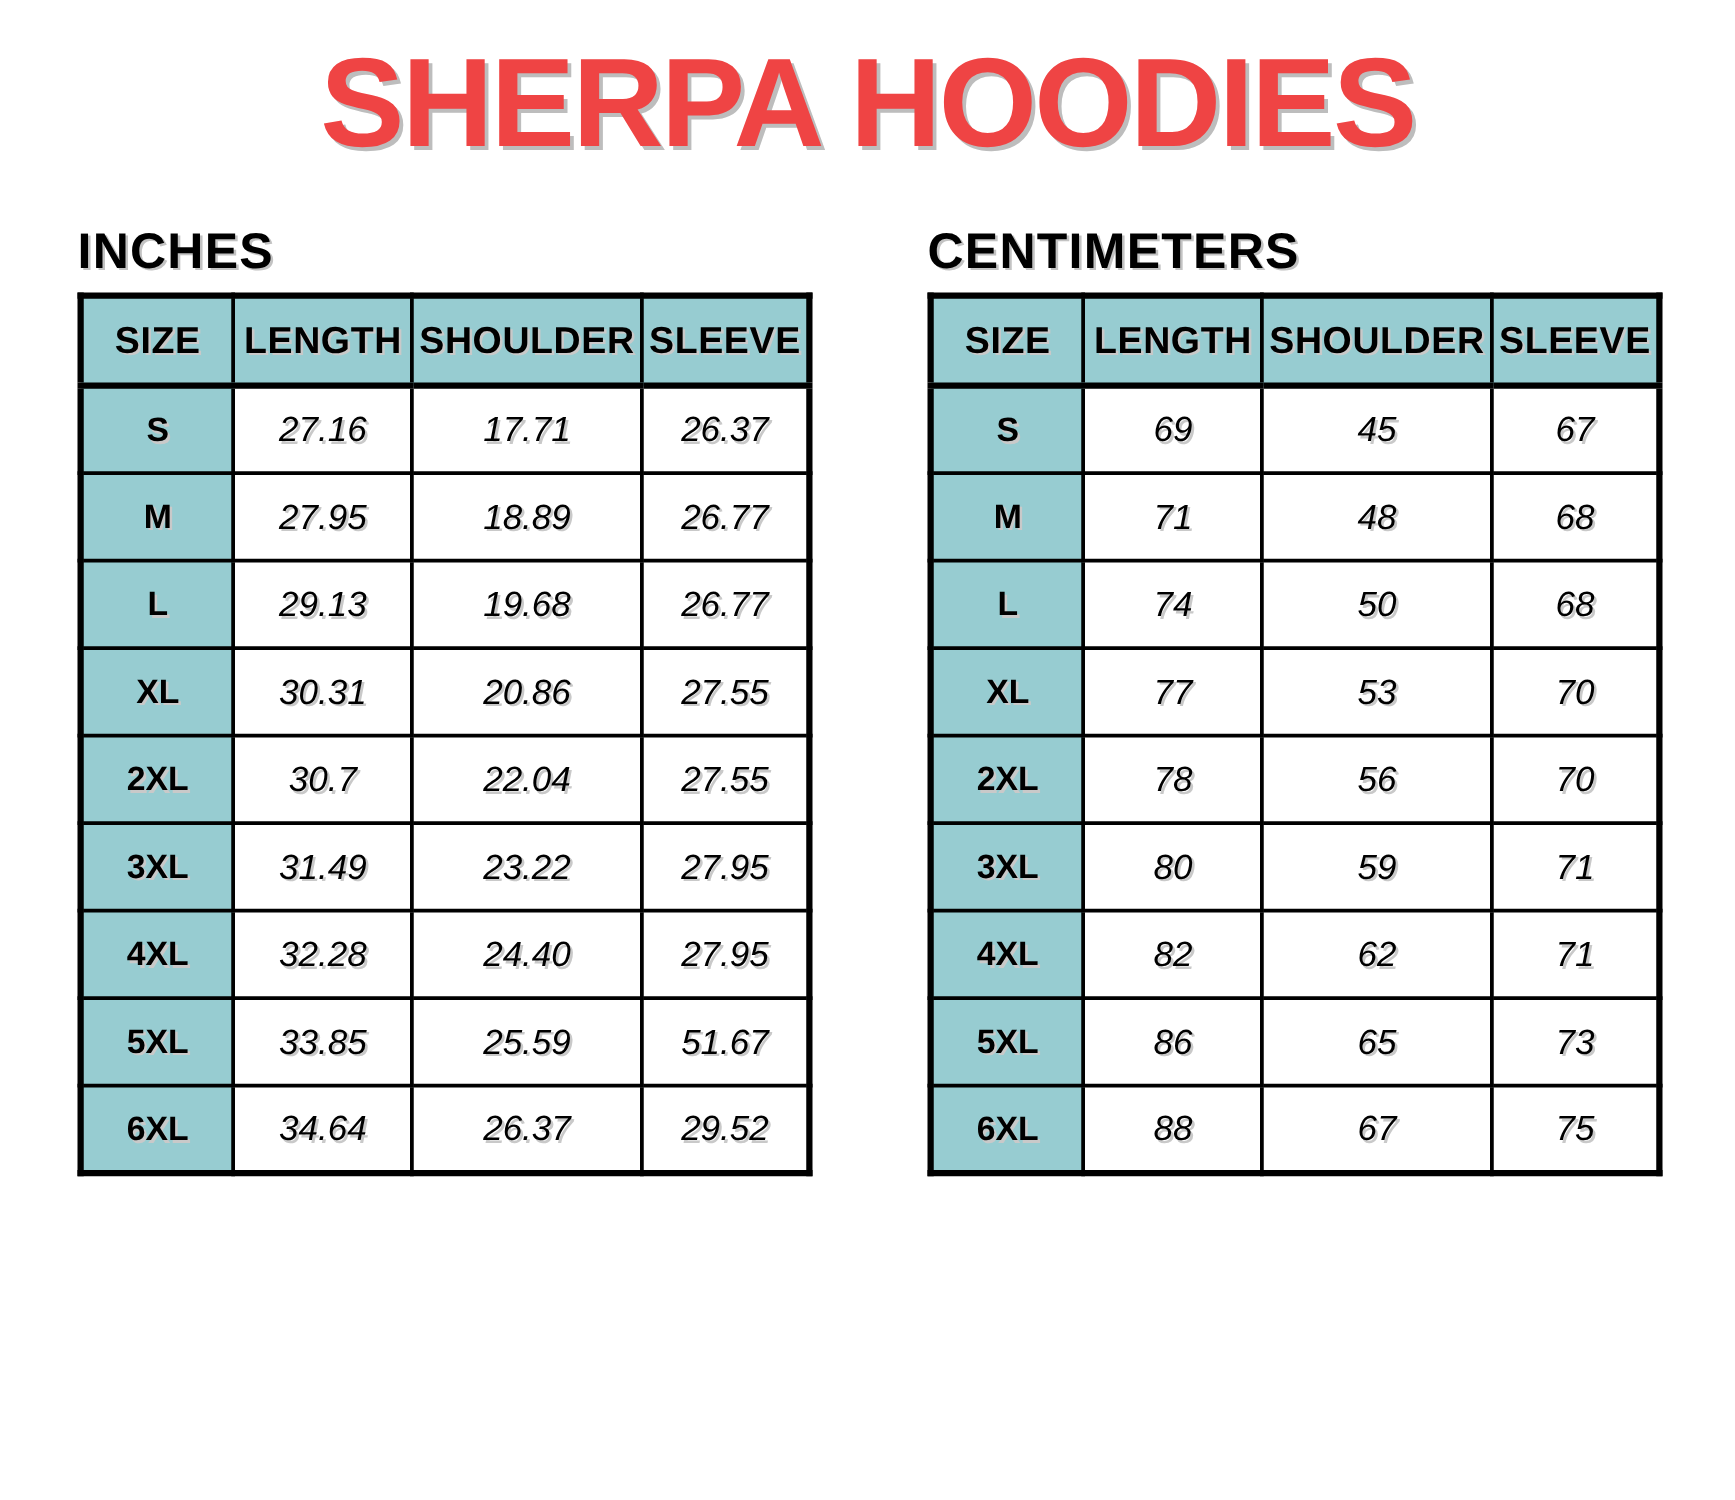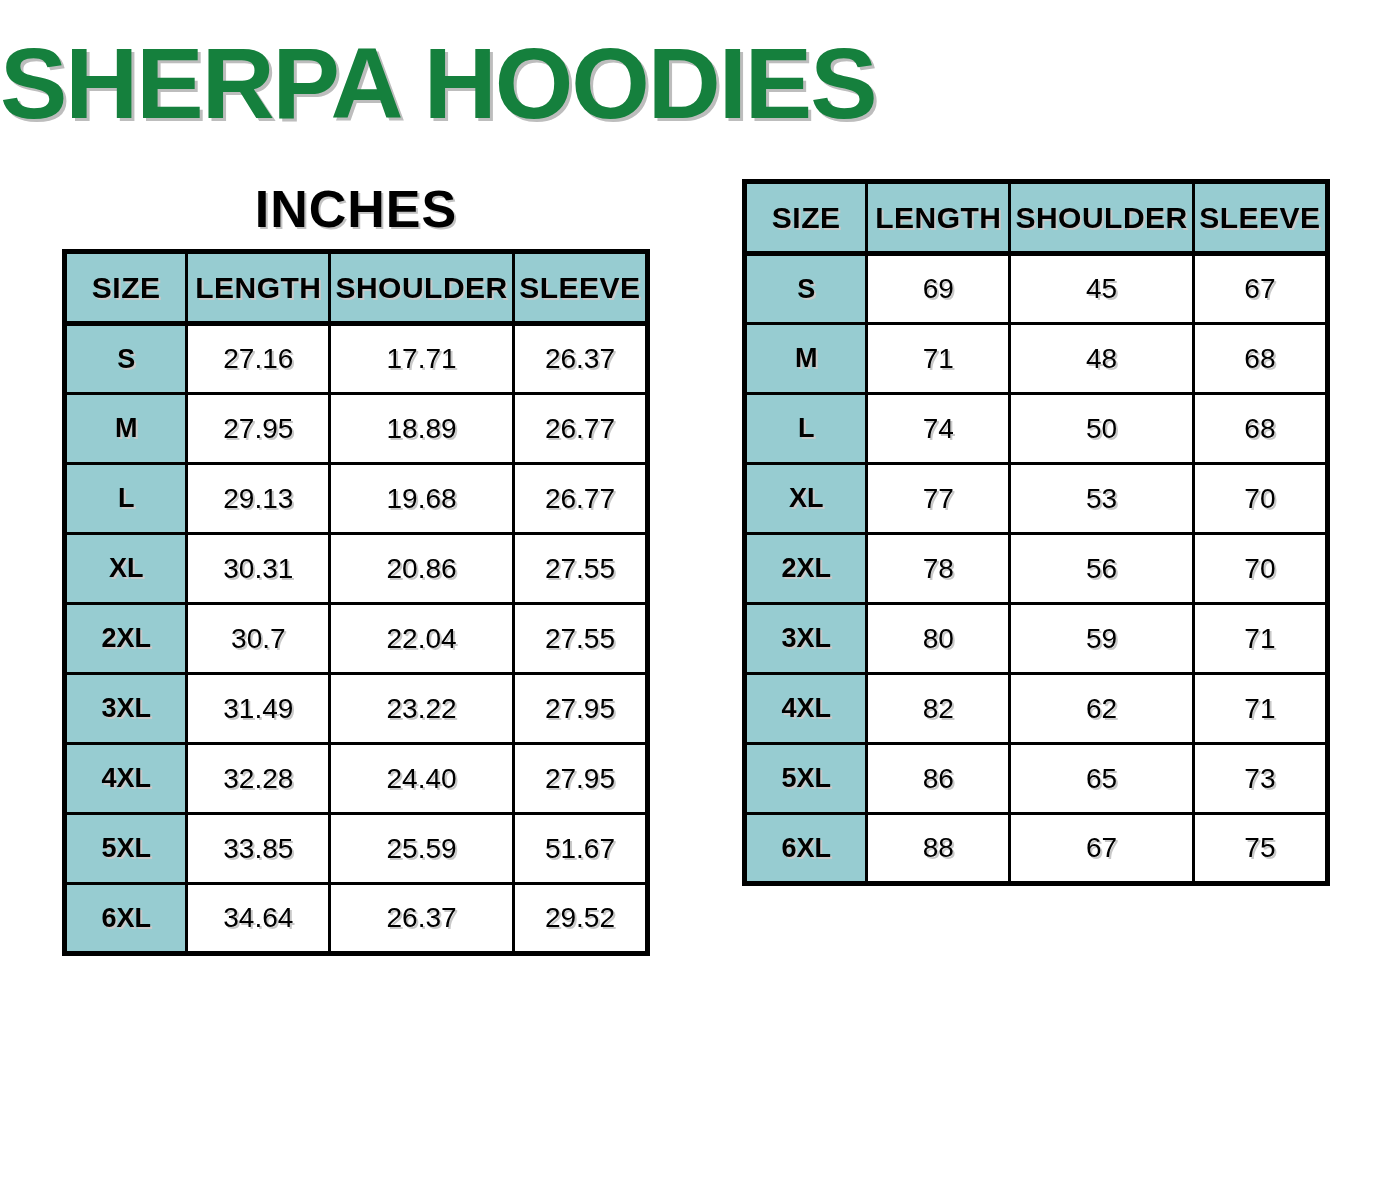--- a/index.html
+++ b/index.html
@@ -7,39 +7,39 @@
     padding: 0;
     background: #ffffff;
     width: 1388px;
     height: 1200px;
     overflow: hidden;
     font-family: "Liberation Sans", sans-serif;
     color: #000;
   }
   .page-title {
     margin: 26px 0 0 0;
+    text-align: center;
     font-weight: bold;
     font-size: 101px;
     line-height: 1.14;
     letter-spacing: -2px;
-    color: #15803d;
+    color: #ef4444;
     text-shadow: 3px 3px 0 #bdbdbd;
   }
   .tables-row {
     display: flex;
     justify-content: space-between;
     padding: 0 58px 0 62px;
     margin-top: 38px;
   }
   .table-block { width: 588px; }
   .table-subtitle {
     margin: 0 0 10px 0;
-    text-align: center;
-    font-weight: bold;
-    font-size: 52px;
+    font-weight: bold;
+    font-size: 40px;
     letter-spacing: 1px;
     text-shadow: 2px 2px 0 #c3c3c3;
   }
   table.size-chart {
     border-collapse: collapse;
     width: 100%;
     table-layout: fixed;
     border: 5px solid #000;
   }
   table.size-chart col.c-size     { width: 21%; }
@@ -65,20 +65,21 @@
   table.size-chart tbody tr { height: 70px; }
   table.size-chart td.size-cell {
     background: var(--teal);
     font-weight: bold;
     font-size: 27px;
   }
   table.size-chart td.value-cell {
     background: #ffffff;
     font-weight: normal;
     font-size: 28px;
+    font-style: italic;
   }
 </style>
 </head>
 <body>
 
 <h1 class="page-title">
   <span>SHERPA HOODIES</span><br>
 </h1>
 
 <div class="tables-row">
@@ -153,20 +154,21 @@
             <td class="size-cell">6XL</td>
             <td class="value-cell">34.64</td>
             <td class="value-cell">26.37</td>
             <td class="value-cell">29.52</td>
           </tr>
         </tbody>
     </table>
   </div>
 
   <div class="table-block">
+    <h2 class="table-subtitle">CENTIMETERS</h2>
     <table class="size-chart">
       <colgroup>
         <col class="c-size">
           <col class="c-length">
           <col class="c-shoulder">
           <col class="c-sleeve">
       </colgroup>
       <thead>
           <tr>
             <th>SIZE</th>

